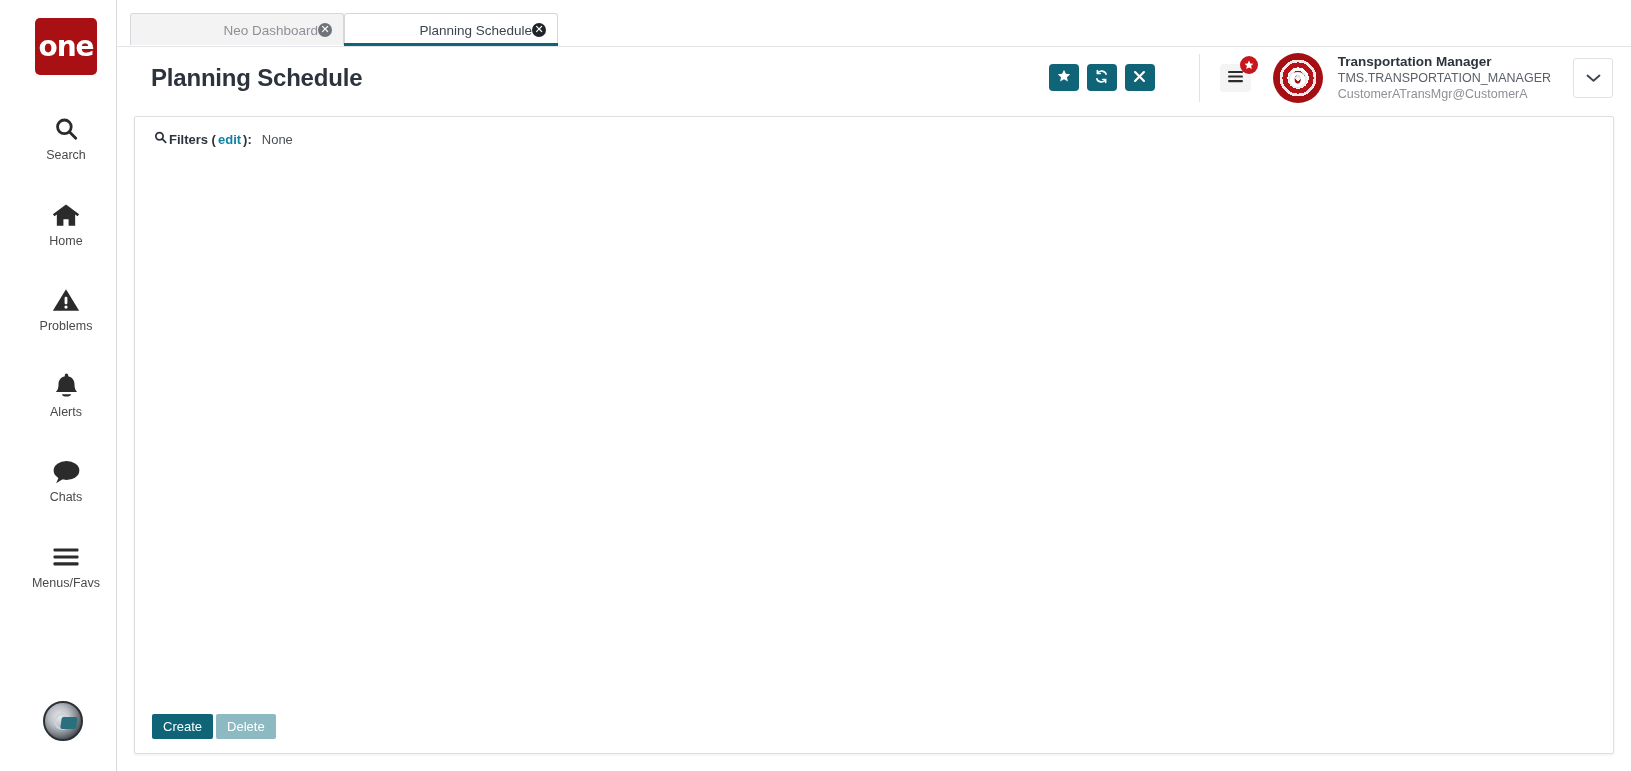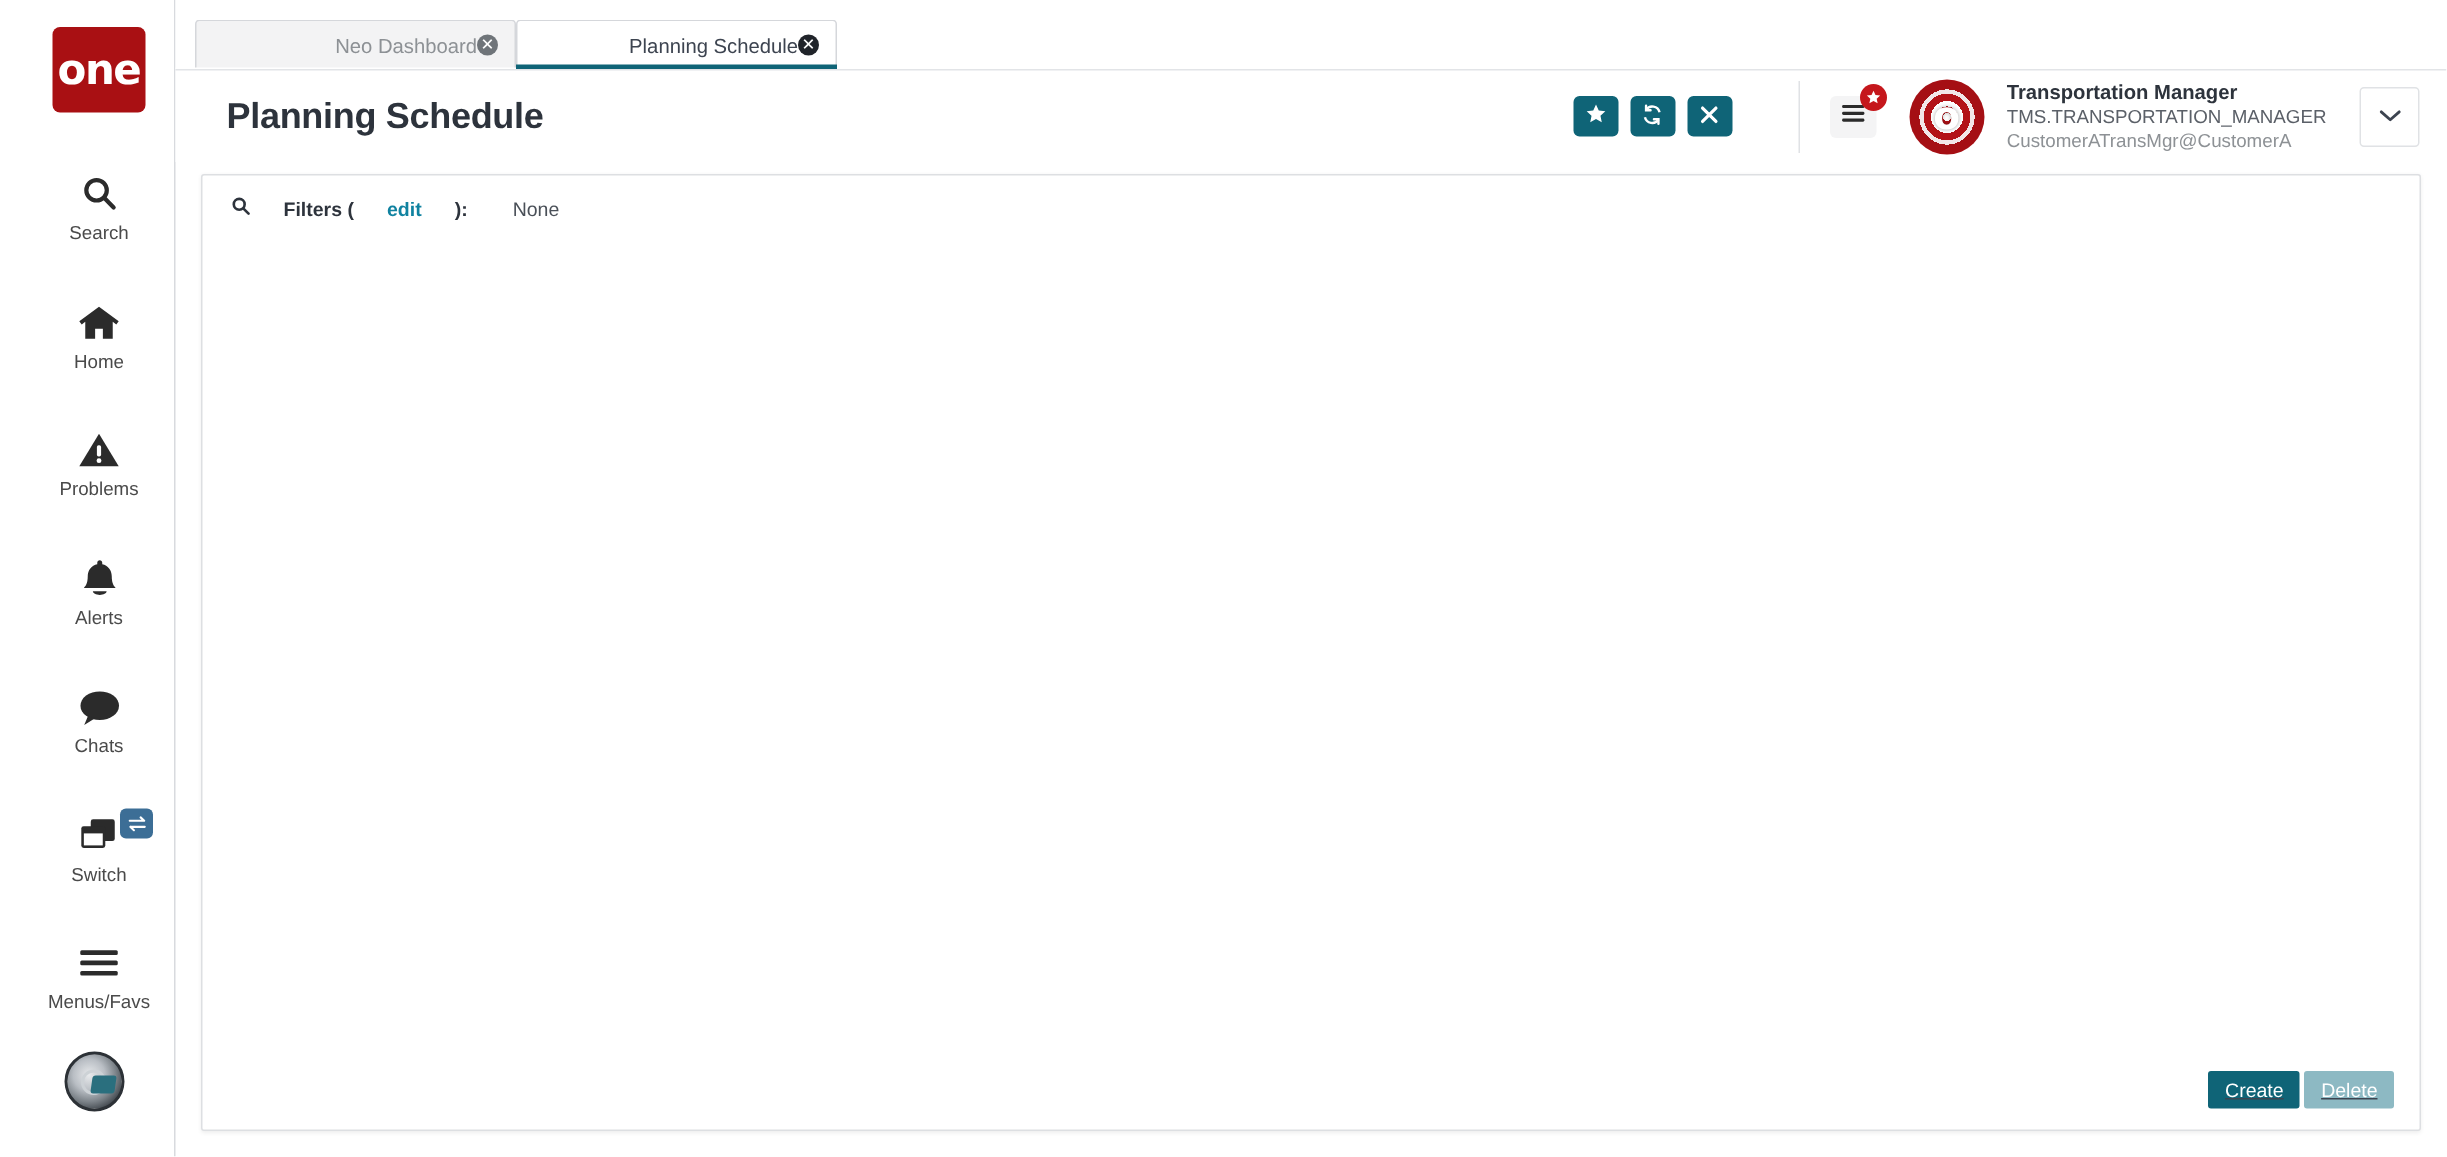--- a/index.html
+++ b/index.html
@@ -350,21 +350,21 @@
     box-shadow: 0 1px 3px rgba(0,0,0,.07);
     display: flex;
     flex-direction: column;
     padding: 14px 17px 14px 17px;
     min-height: 0;
   }
 
   .filter-row {
     display: flex;
     align-items: center;
-    gap: 22px;
+    gap: 2px;
     font-size: 13px;
     padding: 0 2px 9px 2px;
   }
   .filter-label { font-weight: 700; color: #2d333c; }
   .filter-edit { color: #1082a0; font-weight: 700; cursor: pointer; }
   .filter-value { color: #4a5058; margin-left: 8px; }
 
   
   .tbl {
     width: 100%;
@@ -410,24 +410,22 @@
   }
 
   .table-area {
     flex: 1 1 auto;
     min-height: 0;
   }
 
   
   .card-footer {
     display: flex;
-    justify-content: flex-end;
     gap: 3px;
     padding-top: 8px;
-    text-decoration: underline;
   }
   .btn {
     min-width: 52px;
     height: 25px;
     border: none;
     border-radius: 2px;
     font-size: 13px;
     color: #ffffff;
     cursor: pointer;
     padding: 0 11px;
@@ -492,36 +490,20 @@
       <div class="nav-item">
         <span class="nav-icon">
           <svg width="29" height="25" viewBox="0 0 28 24" fill="#2b2b2b">
             <ellipse cx="14" cy="11" rx="12.4" ry="9.2"></ellipse>
             <path d="M6.5 17.5 4 23.4l7-4.4z"></path>
           </svg>
         </span>
         <span class="nav-label">Chats</span>
       </div>
 
-      <div class="nav-item">
-        <span class="nav-icon">
-          <svg width="28" height="25" viewBox="0 0 28 25" fill="#2b2b2b">
-            <rect x="8.5" y="2.2" width="16" height="14.5" rx="1.6"></rect>
-            <rect x="2.2" y="6.8" width="16" height="14.5" rx="1.6"></rect>
-            <rect x="3.9" y="11.6" width="12.6" height="8" fill="#ffffff"></rect>
-          </svg>
-        </span>
-        <span class="switch-badge">
-          <svg width="13" height="12" viewBox="0 0 14 12" fill="none" stroke="#ffffff" stroke-width="1.5" stroke-linecap="round">
-            <path d="M1.6 4h10.2M9.4 1.6 12 4"></path>
-            <path d="M12.4 8.4H2.2M4.6 10.8 2 8.4"></path>
-          </svg>
-        </span>
-        <span class="nav-label">Switch</span>
-      </div>
 
       <div class="nav-item">
         <span class="nav-icon">
           <svg width="28" height="22" viewBox="0 0 28 22" fill="#2b2b2b">
             <rect x="1.5" y="2.5" width="25" height="3.1" rx="1"></rect>
             <rect x="1.5" y="9.4" width="25" height="3.1" rx="1"></rect>
             <rect x="1.5" y="16.3" width="25" height="3.1" rx="1"></rect>
           </svg>
         </span>
         <span class="nav-label">Menus/Favs</span>

